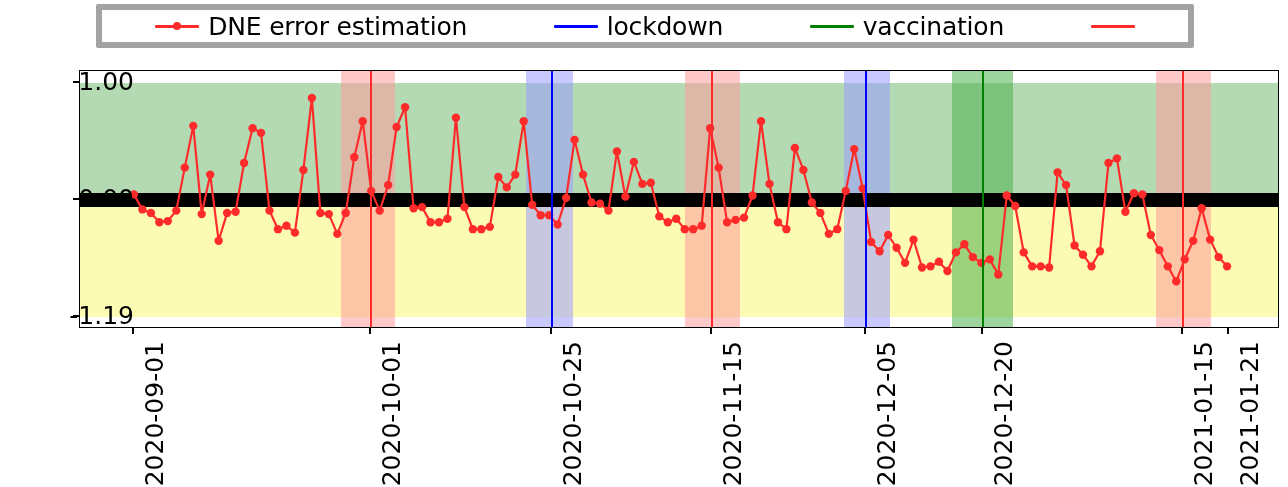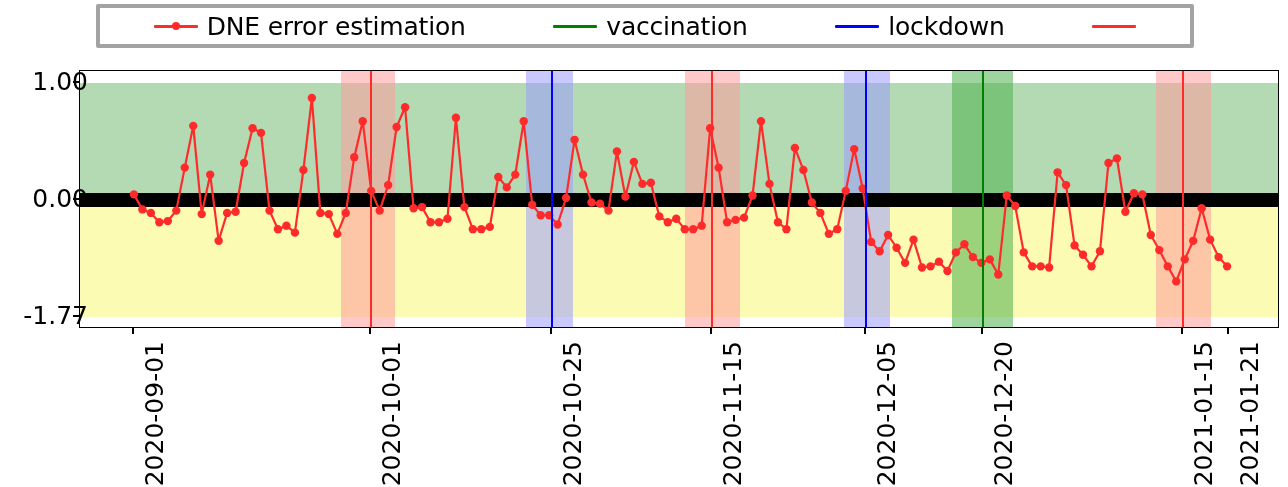--- a/index.html
+++ b/index.html
@@ -21,21 +21,21 @@
   }
 
   
   #legend {
     position: absolute;
     left: 96px;
     top: 4px;
     width: 1098px;
     height: 44px;
     box-sizing: border-box;
-    border: 4px solid #a3a3a3;
+    border: 6px solid #a3a3a3;
     border-radius: 2px;
     background: #ffffff;
     display: flex;
     align-items: center;
     justify-content: space-around;
     padding: 0 10px;
   }
   .legend-entry {
     display: flex;
     align-items: center;
@@ -115,21 +115,21 @@
     left: 0;
     top: 0;
     width: 100%;
     height: 100%;
     overflow: visible;
   }
 
   
   .ytick-label {
     position: absolute;
-    right: 1200px;
+    right: 1154px;
     font-size: 25px;
     color: #000000;
     text-align: left;
     line-height: 1;
     white-space: nowrap;
   }
   .ytick-mark {
     position: absolute;
     left: 73px;
     width: 6px;
@@ -164,29 +164,29 @@
   <div id="legend">
     <div class="legend-entry">
       <span class="legend-swatch">
         <span class="lswatch-line" style="background: rgb(255, 43, 43);"></span>
         <span class="lswatch-dot" style="background: rgb(255, 43, 43);"></span>
       </span>
       <span class="legend-label">DNE error estimation</span>
     </div>
     <div class="legend-entry">
       <span class="legend-swatch">
+        <span class="lswatch-line" style="background: rgb(0, 0, 255);"></span>
+      </span>
+      <span class="legend-label">lockdown</span>
+    </div>
+    <div class="legend-entry">
+      <span class="legend-swatch">
         <span class="lswatch-line" style="background: rgb(0, 128, 0);"></span>
       </span>
       <span class="legend-label">vaccination</span>
-    </div>
-    <div class="legend-entry">
-      <span class="legend-swatch">
-        <span class="lswatch-line" style="background: rgb(0, 0, 255);"></span>
-      </span>
-      <span class="legend-label">lockdown</span>
     </div>
     <div class="legend-entry">
       <span class="legend-swatch">
         <span class="lswatch-line" style="background: rgb(255, 43, 43);"></span>
       </span>
     </div>
   </div>
 
   <div id="plot-frame">
     <div id="zones-layer">
@@ -344,21 +344,21 @@
         <div class="vline" style="left: 1102px; background: rgb(255, 43, 43);"></div>
       </div>
   </div>
 
   <div id="yaxis">
       <div class="ytick-mark" style="top: 81.2px;"></div>
       <div class="ytick-label" style="top: 69px;">1.00</div>
       <div class="ytick-mark" style="top: 198.2px;"></div>
       <div class="ytick-label" style="top: 186px; margin-left: 20px;">0.00</div>
       <div class="ytick-mark" style="top: 315.2px;"></div>
-      <div class="ytick-label" style="top: 303px;">-1.77</div>
+      <div class="ytick-label" style="top: 303px;">-1.19</div>
     </div>
   <div id="xaxis">
       <div class="xtick-mark" style="left: 132.2px;"></div>
       <div class="xtick-label" style="left: 142px;">2020-09-01</div>
       <div class="xtick-mark" style="left: 369.2px;"></div>
       <div class="xtick-label" style="left: 379px;">2020-10-01</div>
       <div class="xtick-mark" style="left: 550.2px;"></div>
       <div class="xtick-label" style="left: 560px;">2020-10-25</div>
       <div class="xtick-mark" style="left: 710.2px;"></div>
       <div class="xtick-label" style="left: 720px;">2020-11-15</div>

